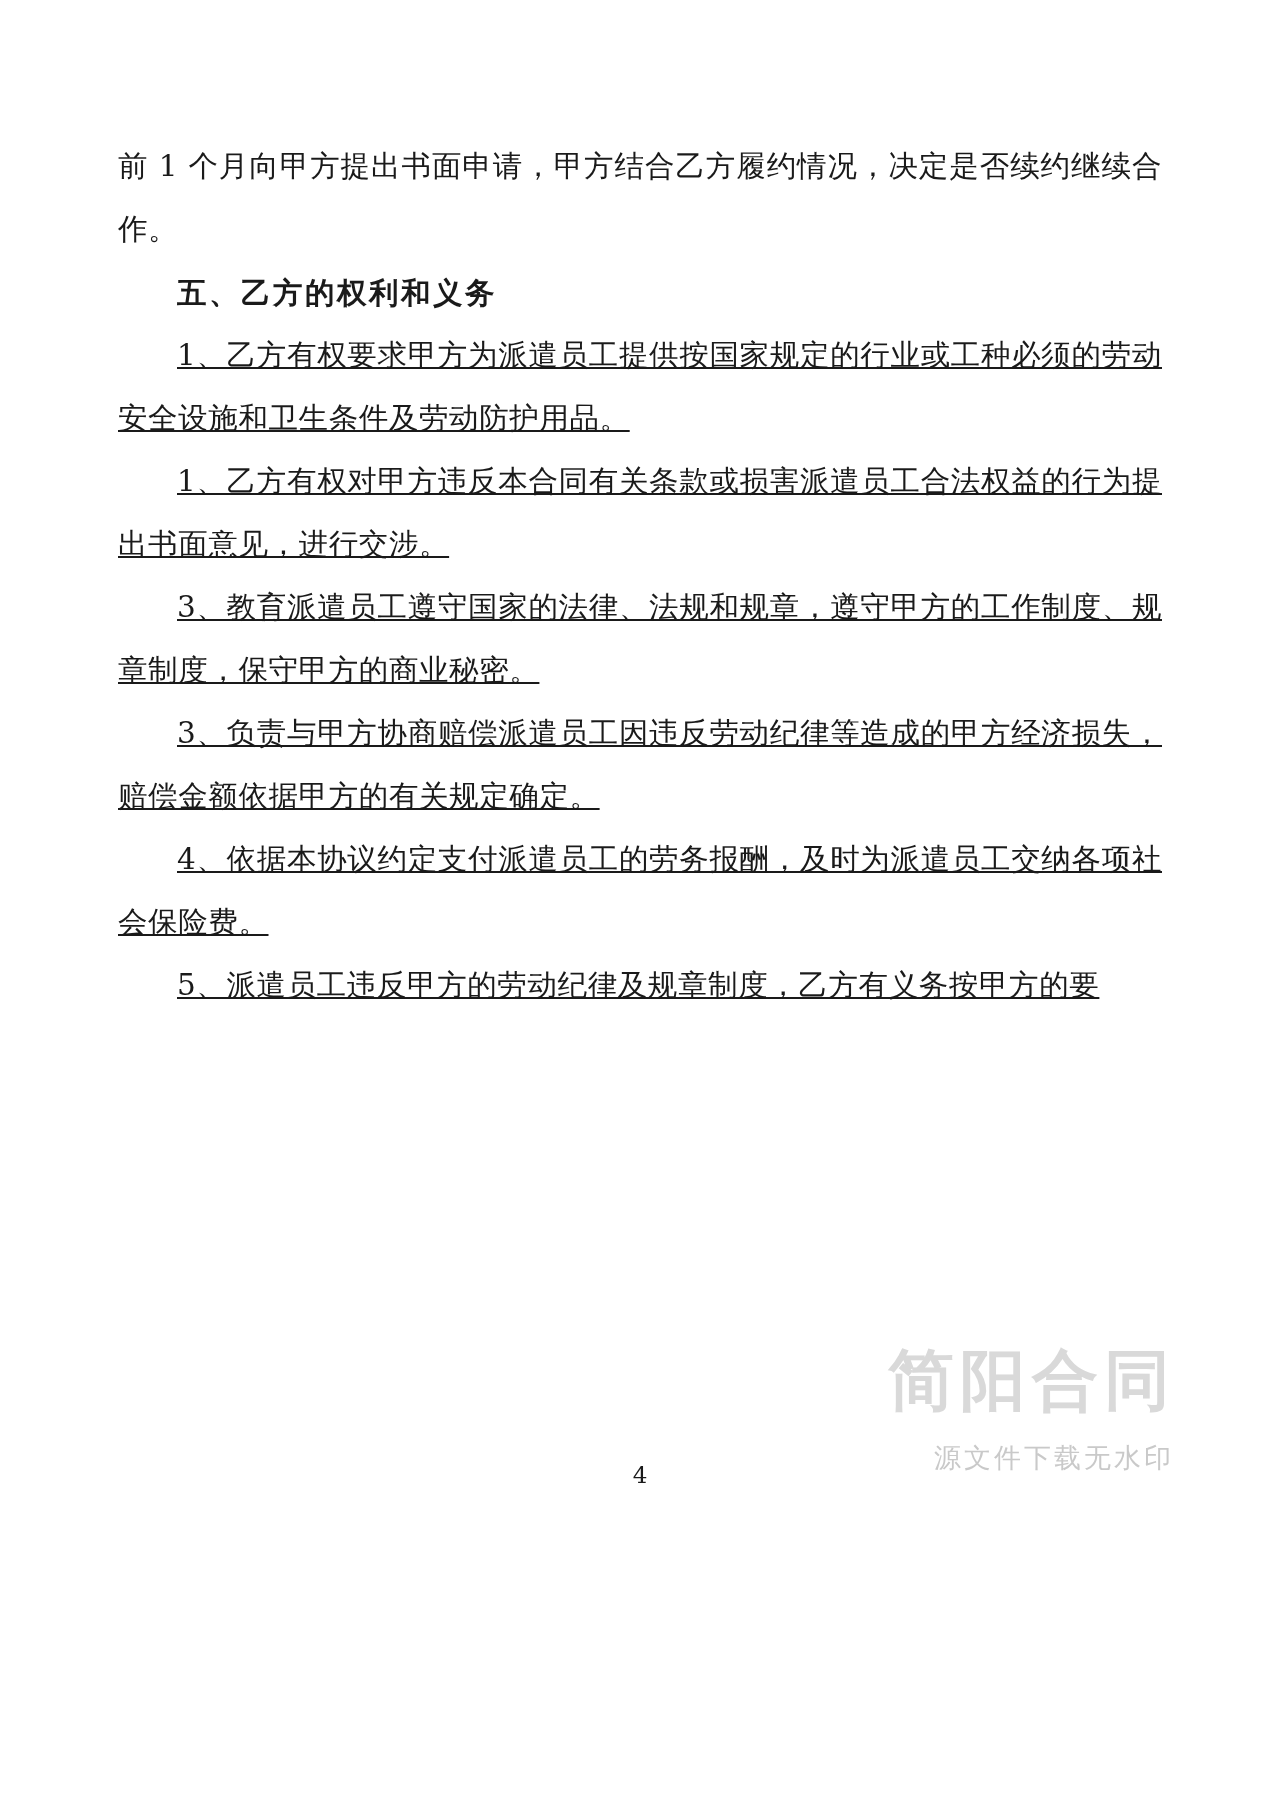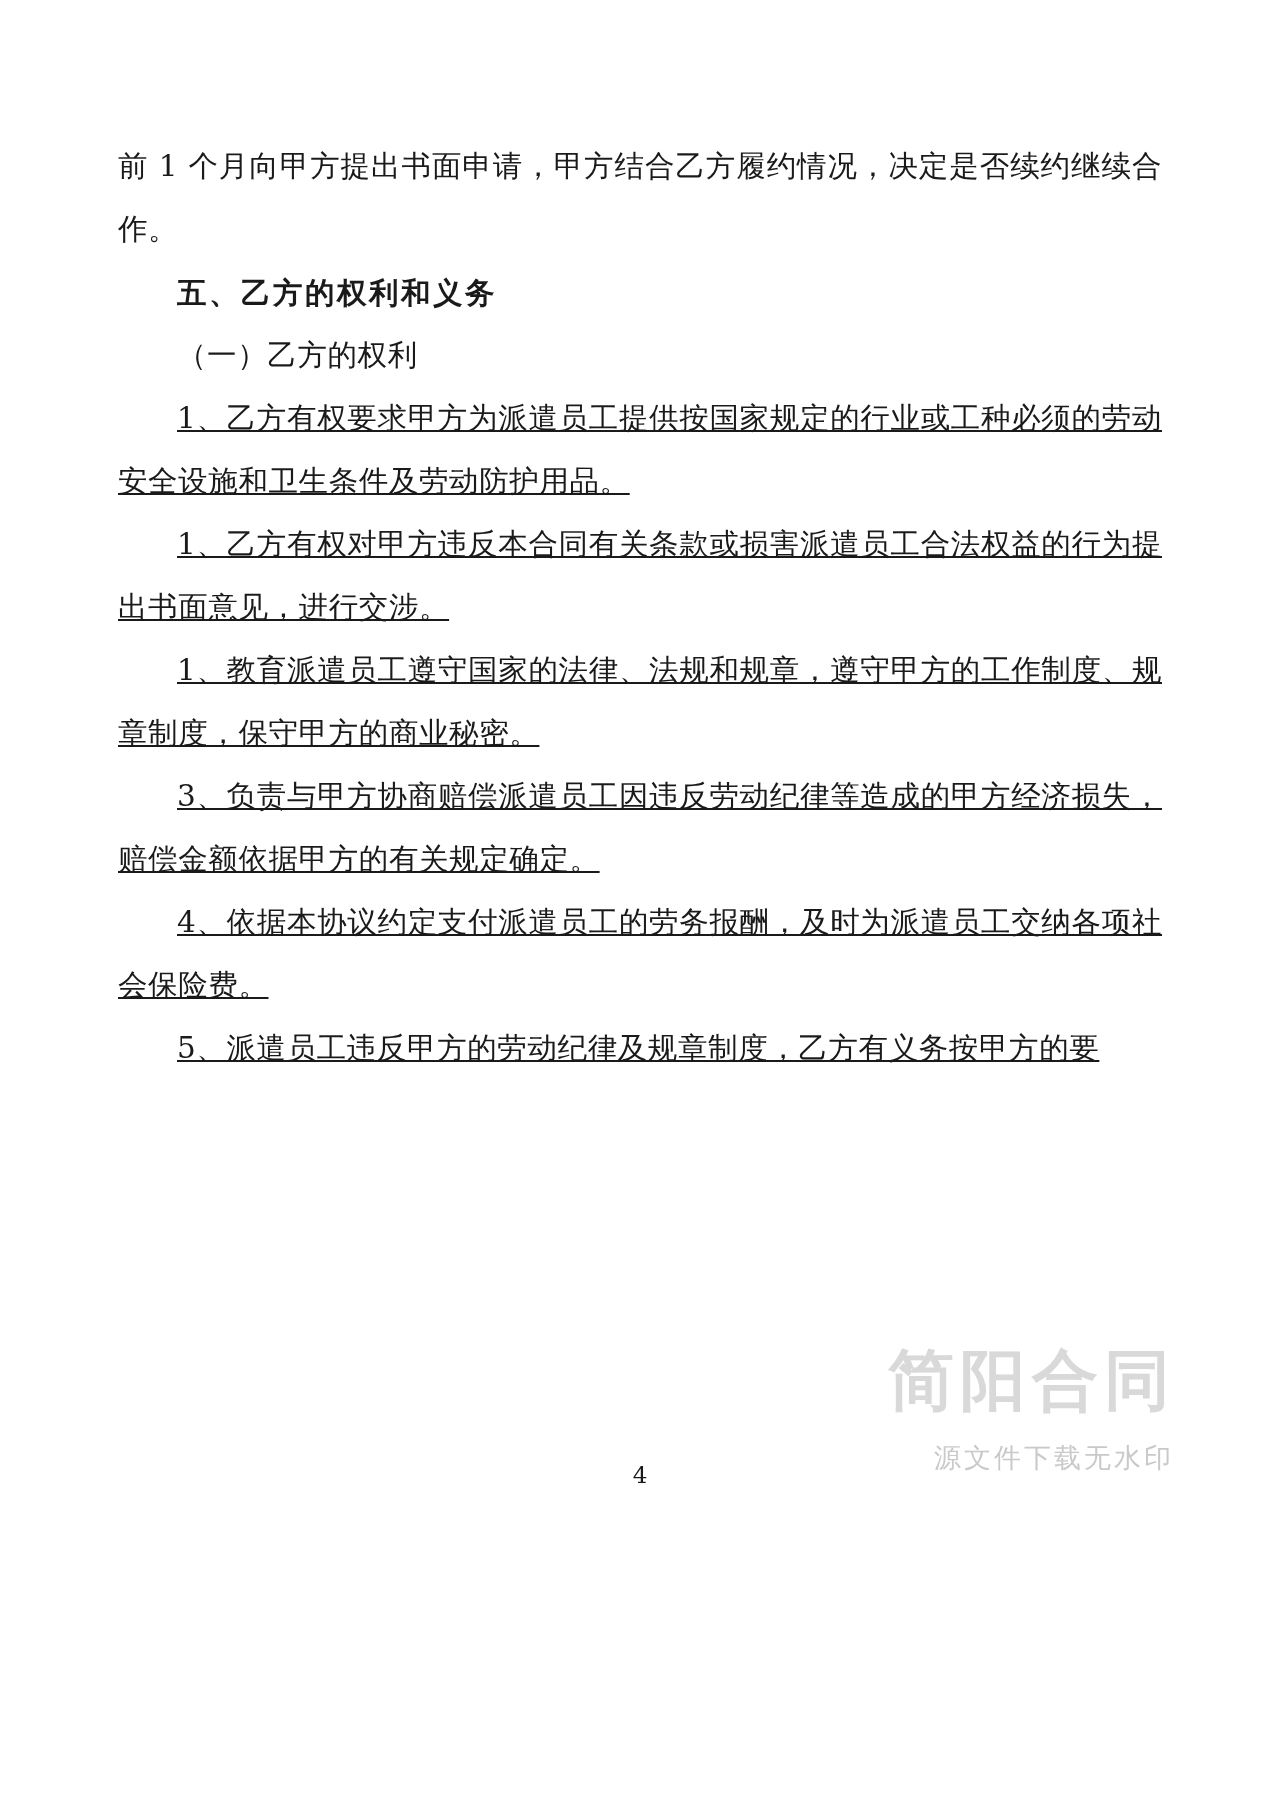--- a/index.html
+++ b/index.html
@@ -107,29 +107,28 @@
   <div class="watermark wm-main">简阳合同</div>
   <div class="watermark wm-sub">源文件下载无水印</div>
 
   <div class="page-inner">
     <div class="doc-body">
 
       <p class="para noindent">前 1 个月向甲方提出书面申请，甲方结合乙方履约情况，决定是否续约继续合作。</p>
 
       <p class="para heading">五、乙方的权利和义务</p>
 
-      <p class="para subheading">（一）乙方的权利</p>
 
       <p class="para indent">1、乙方有权要求甲方为派遣员工提供按国家规定的行业或工种必须的劳动安全设施和卫生条件及劳动防护用品。</p>
 
       <p class="para indent">1、乙方有权对甲方违反本合同有关条款或损害派遣员工合法权益的行为提出书面意见，进行交涉。</p>
 
 
 
-      <p class="para indent">1、教育派遣员工遵守国家的法律、法规和规章，遵守甲方的工作制度、规章制度，保守甲方的商业秘密。</p>
+      <p class="para indent">3、教育派遣员工遵守国家的法律、法规和规章，遵守甲方的工作制度、规章制度，保守甲方的商业秘密。</p>
 
       <p class="para indent">3、负责与甲方协商赔偿派遣员工因违反劳动纪律等造成的甲方经济损失，赔偿金额依据甲方的有关规定确定。</p>
 
       <p class="para indent">4、依据本协议约定支付派遣员工的劳务报酬，及时为派遣员工交纳各项社会保险费。</p>
 
       <p class="para indent">5、派遣员工违反甲方的劳动纪律及规章制度，乙方有义务按甲方的要</p>
 
     </div>
   </div>
 

